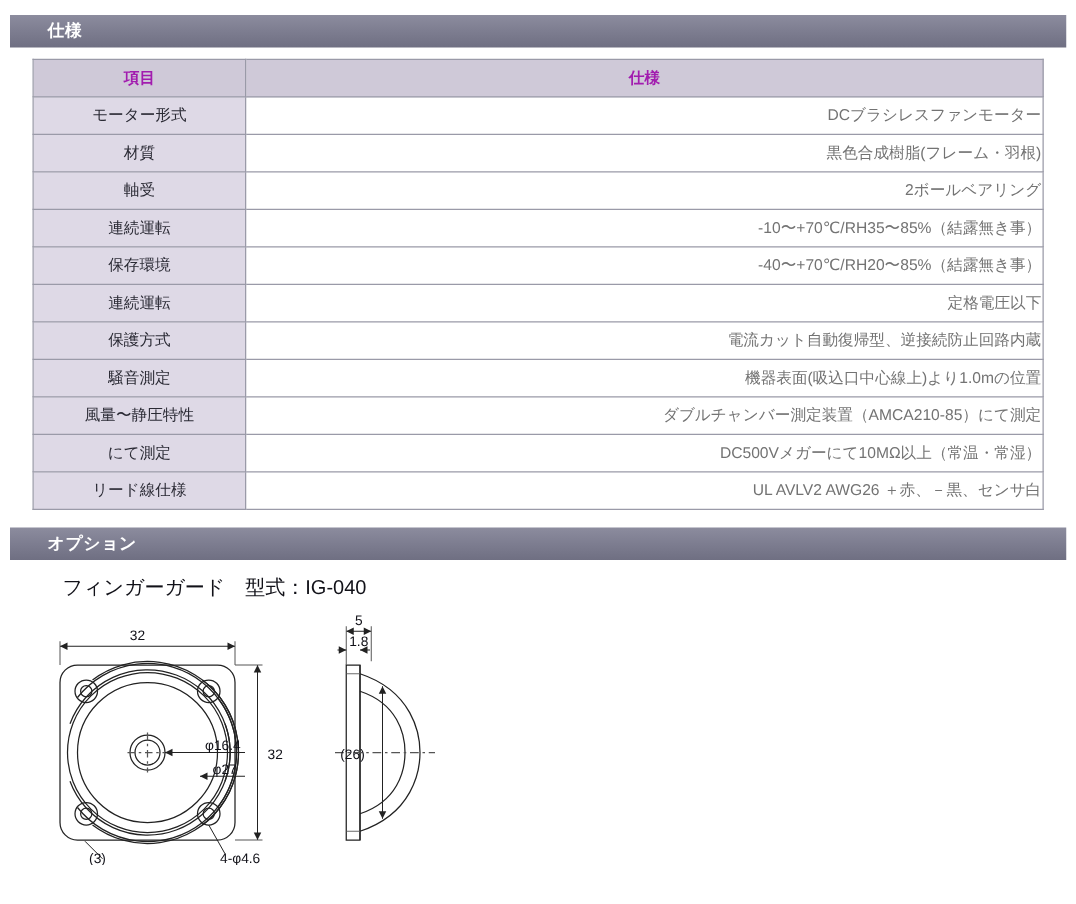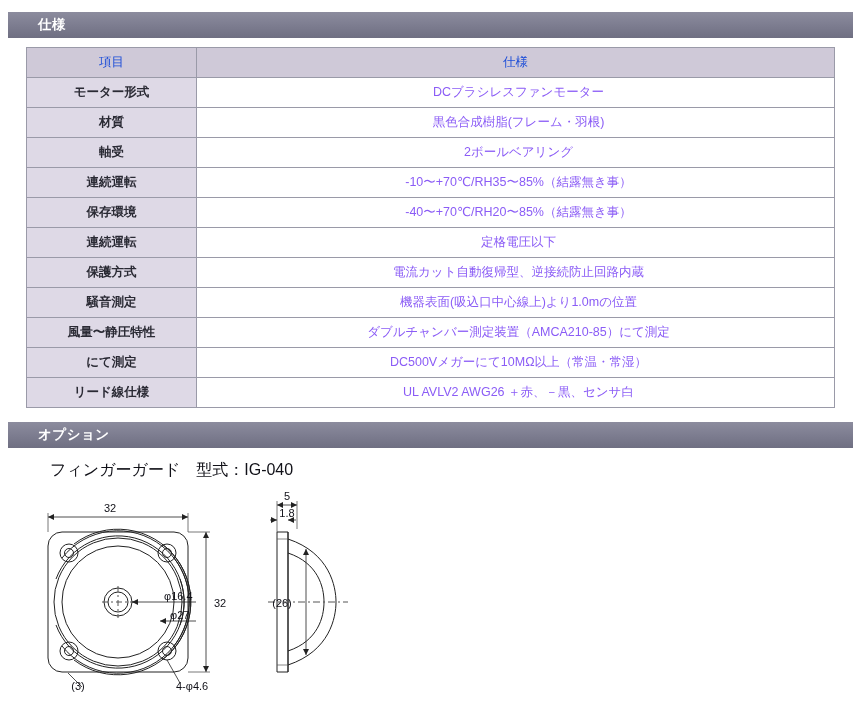--- a/index.html
+++ b/index.html
@@ -50,37 +50,37 @@
   }
   table.spec th, table.spec td {
     border: 1px solid #9a9aa8;
     height: 27px;
     font-size: 12.5px;
     font-weight: normal;
   }
   table.spec thead th {
     background: #cfc9d8;
     text-align: center;
-    font-weight: normal;
-    color: #1d4ed8;
+    font-weight: bold;
+    color: #a21caf;
     font-size: 12.5px;
   }
   table.spec tbody th {
     background: #ded9e6;
     text-align: center;
-    font-weight: bold;
+    font-weight: normal;
     color: #2a2a34;
     width: 170px;
     font-size: 12.5px;
   }
   table.spec tbody td {
     background: #ffffff;
-    text-align: center;
+    text-align: right;
     padding-left: 7px;
-    color: #8b5cf6;
+    color: #737373;
   }
   col.c1 { width: 170px; }
   col.c2 { width: 638px; }
 
   
   .option-section {
     margin-top: 14px;
   }
   .option-caption {
     margin: 12px 0 0 50px;

